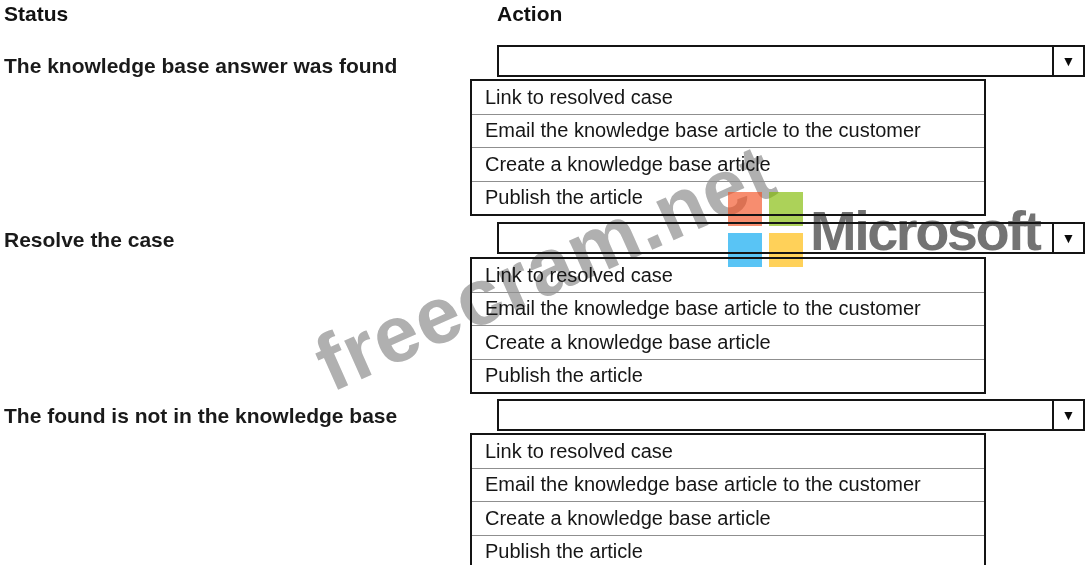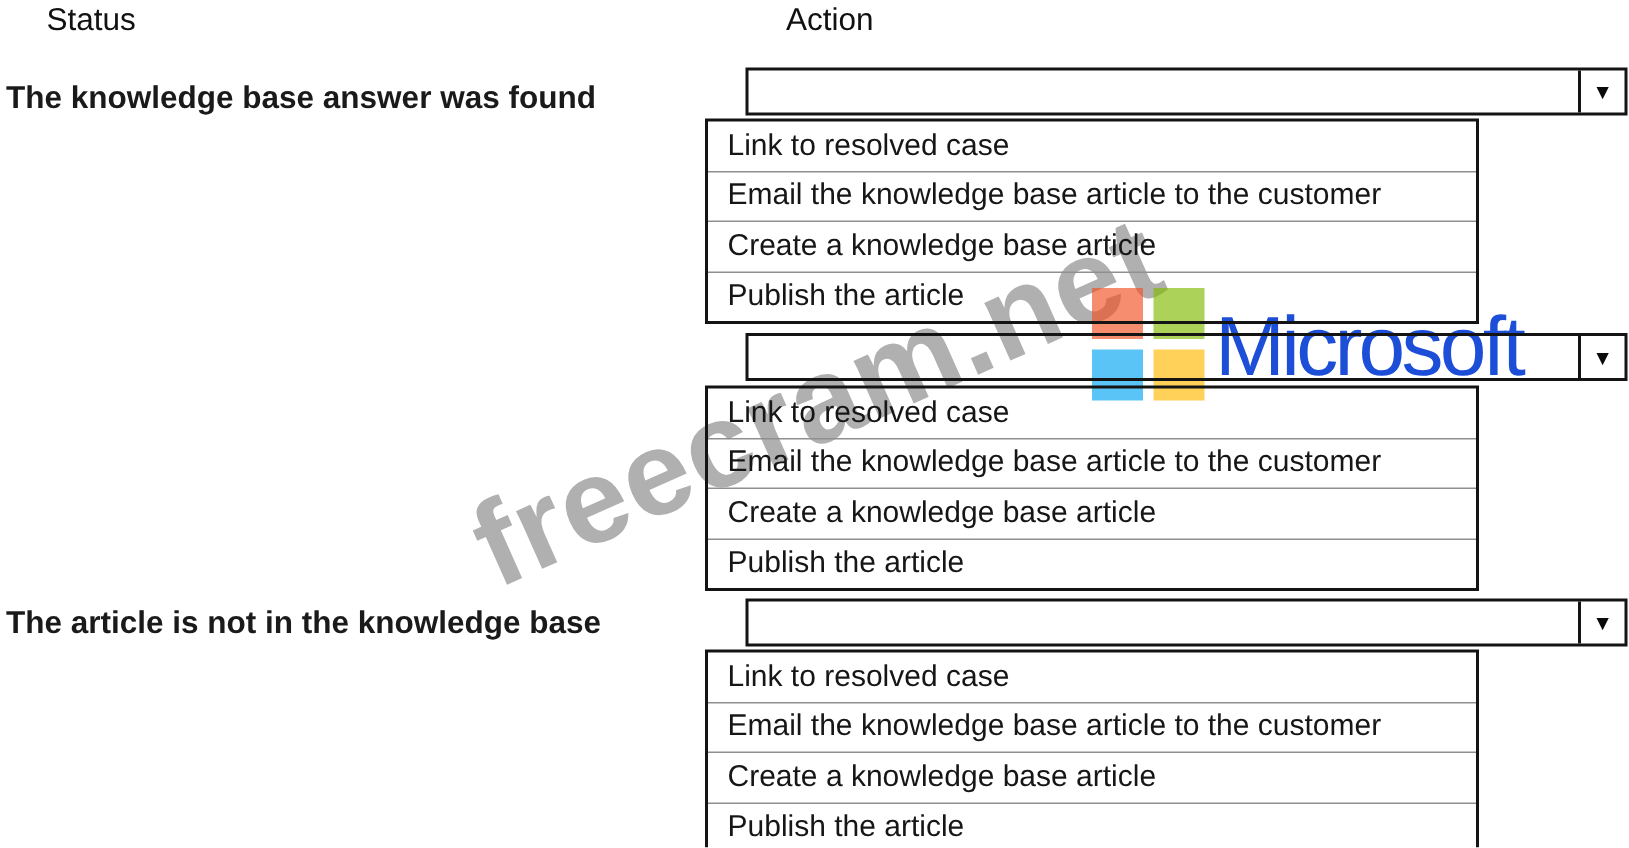--- a/index.html
+++ b/index.html
@@ -37,30 +37,30 @@
   .ms-sq { width: 34px; height: 34px; opacity: 0.65; }
   .ms-sq.red    { background: #f25022; }
   .ms-sq.green  { background: #7fba00; }
   .ms-sq.blue   { background: #00a4ef; }
   .ms-sq.yellow { background: #ffb900; }
   .wm-brand {
     position: absolute;
     left: 810px; top: 202px;
     font-size: 56px;
     line-height: 58px;
-    font-weight: 400;
+    font-weight: 700;
     letter-spacing: -2.5px;
-    color: #1d4ed8;
+    color: #737373;
     white-space: nowrap;
   }
 
   
   .content { position: absolute; inset: 0; z-index: 1; }
 
-  .col-header { position: absolute; font-size: 21px; font-weight: 400; color: #111; margin-left: 27px; }
+  .col-header { position: absolute; font-size: 21px; font-weight: 700; color: #111; }
   .hdr-status { left: 4px; top: 2px; }
   .hdr-action { left: 497px; top: 2px; width: 588px; text-align: left; }
 
   .status-label {
     position: absolute;
     left: 4px;
     font-size: 21px;
     color: #1a1a1a;
     white-space: nowrap;
     font-weight: bold;
@@ -137,21 +137,22 @@
     </div>
     <div class="wm-brand">Microsoft</div>
   </div>
 
   <div class="content">
 
     <div class="col-header hdr-status">Status</div>
     <div class="col-header hdr-action">Action</div>
 
     <div class="status-label lbl-0">The knowledge base answer was found</div>
-    <div class="status-label lbl-2">The article is not in the knowledge base</div>
+    <div class="status-label lbl-1">Resolve the case</div>
+    <div class="status-label lbl-2">The found is not in the knowledge base</div>
 
     <div class="ddl ddl-0">
       <div class="value"></div>
       <div class="arrow-cell">▼</div>
     </div>
     <div class="opts opts-0">
       <div class="opt">Link to resolved case</div>
       <div class="opt">Email the knowledge base article to the customer</div>
       <div class="opt">Create a knowledge base article</div>
       <div class="opt">Publish the article</div>

